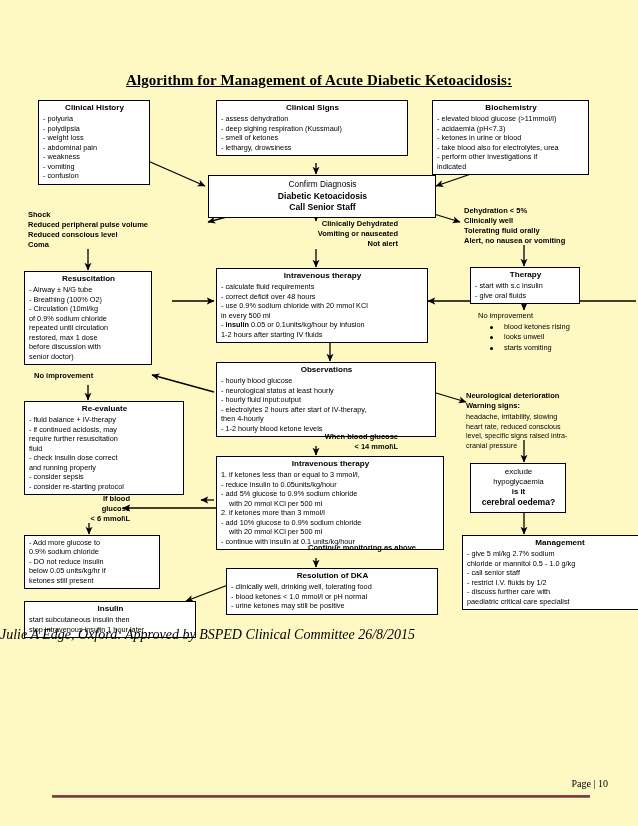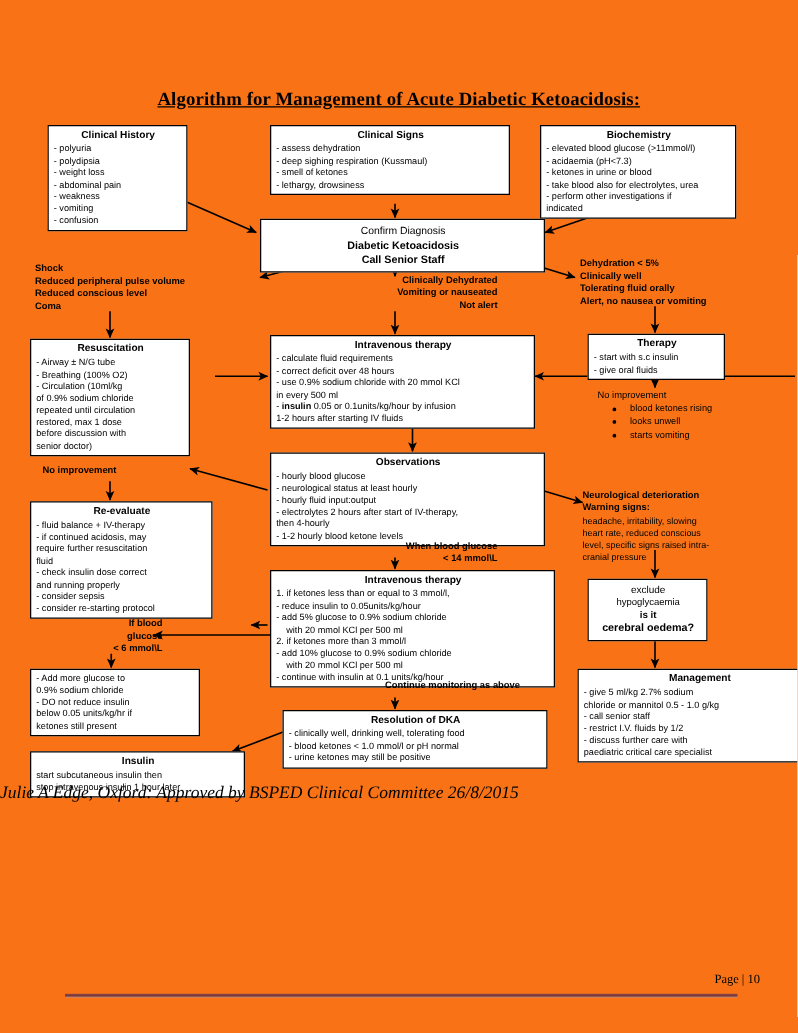--- a/index.html
+++ b/index.html
@@ -5,21 +5,21 @@
   html,body{margin:0;padding:0;background:#ffffff;}
   body{
     font-family:"Liberation Sans", sans-serif;
     color:#000;
     -webkit-font-smoothing:antialiased;
   }
   #page{
     position:relative;
     width:638px;
     height:826px;
-    background:#f97316;
+    background:#fef9c3;
     overflow:hidden;
   }
   
   .doc-title{
     position:absolute;
     left:0; right:0; top:72px;
     text-align:center;
     font-family:"Liberation Serif", serif;
     font-weight:bold;
     font-size:15px;
@@ -277,21 +277,21 @@
 
   <div class="txt c" style="left:236px; top:432px; width:162px;">
     <span class="ln">When blood glucose</span>
     <span class="ln">&lt; 14 mmol\L</span>
   </div>
 
   <div class="txt" style="left:34px; top:371px;">
     <span class="ln">No improvement</span>
   </div>
 
-  <div class="box" style="left:24px; top:401px; width:146px;">
+  <div class="box" style="left:24px; top:401px; width:160px;">
     <span class="hd">Re-evaluate</span>
     <span class="ln">- fluid balance + IV-therapy</span>
     <span class="ln">- if continued acidosis, may</span>
     <span class="ln">require further resuscitation</span>
     <span class="ln">fluid</span>
     <span class="ln">- check insulin dose correct</span>
     <span class="ln">and running properly</span>
     <span class="ln">- consider sepsis</span>
     <span class="ln">- consider re-starting protocol</span>
   </div>

